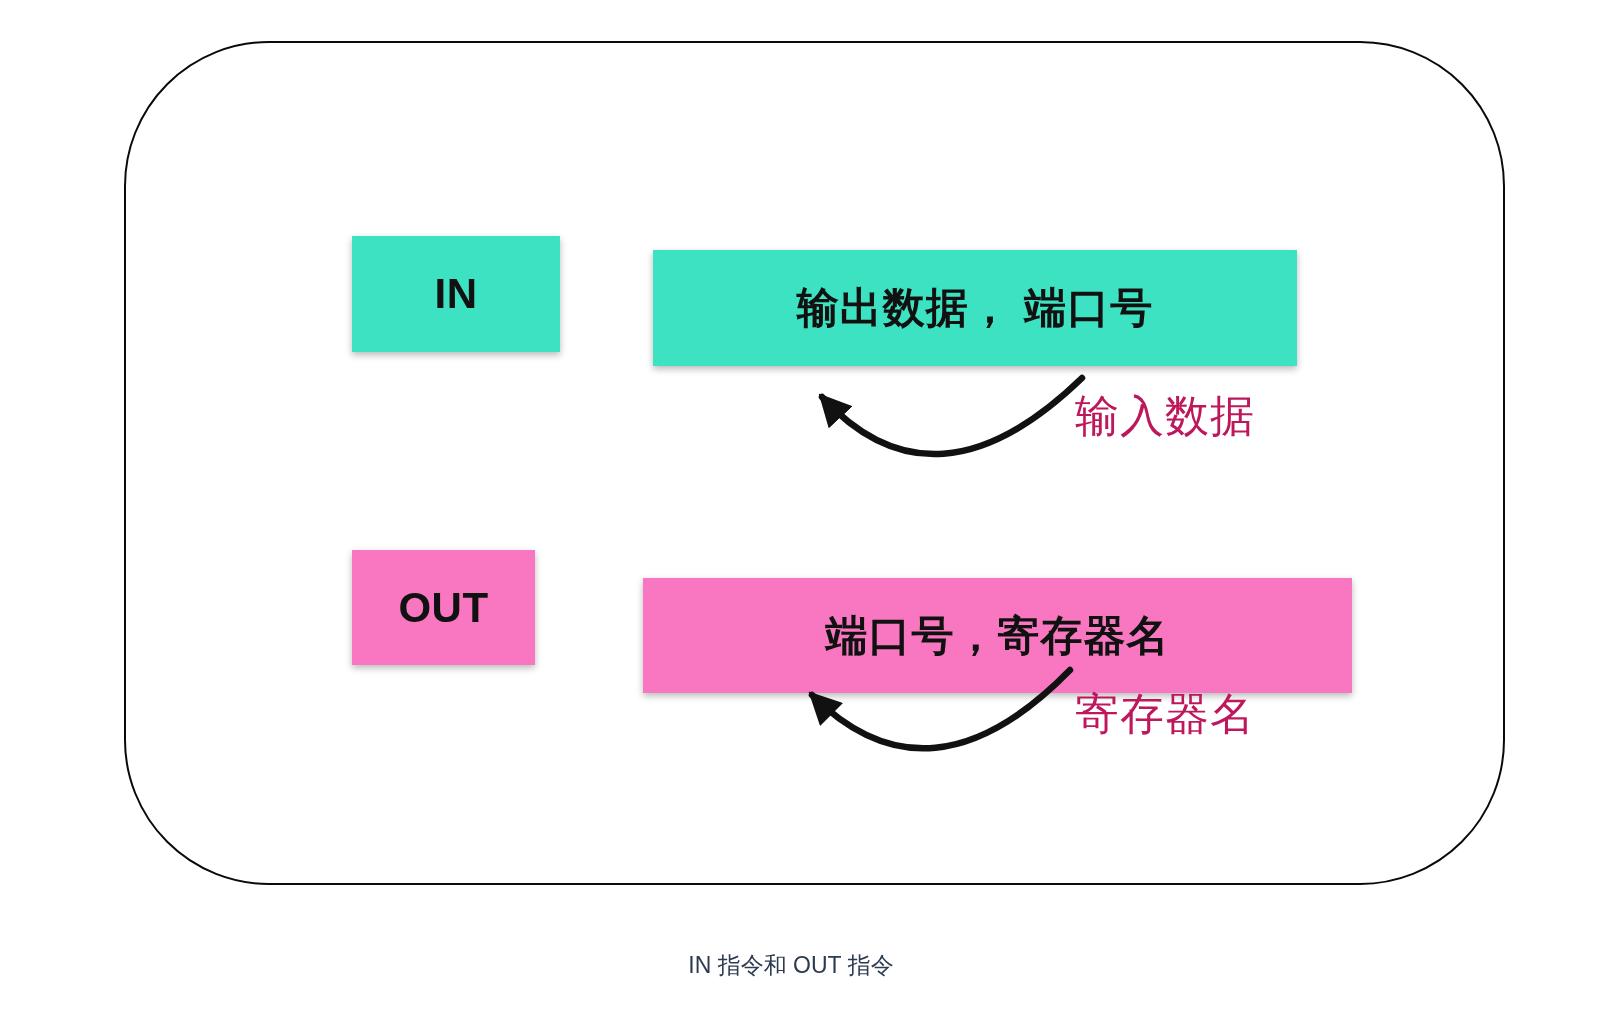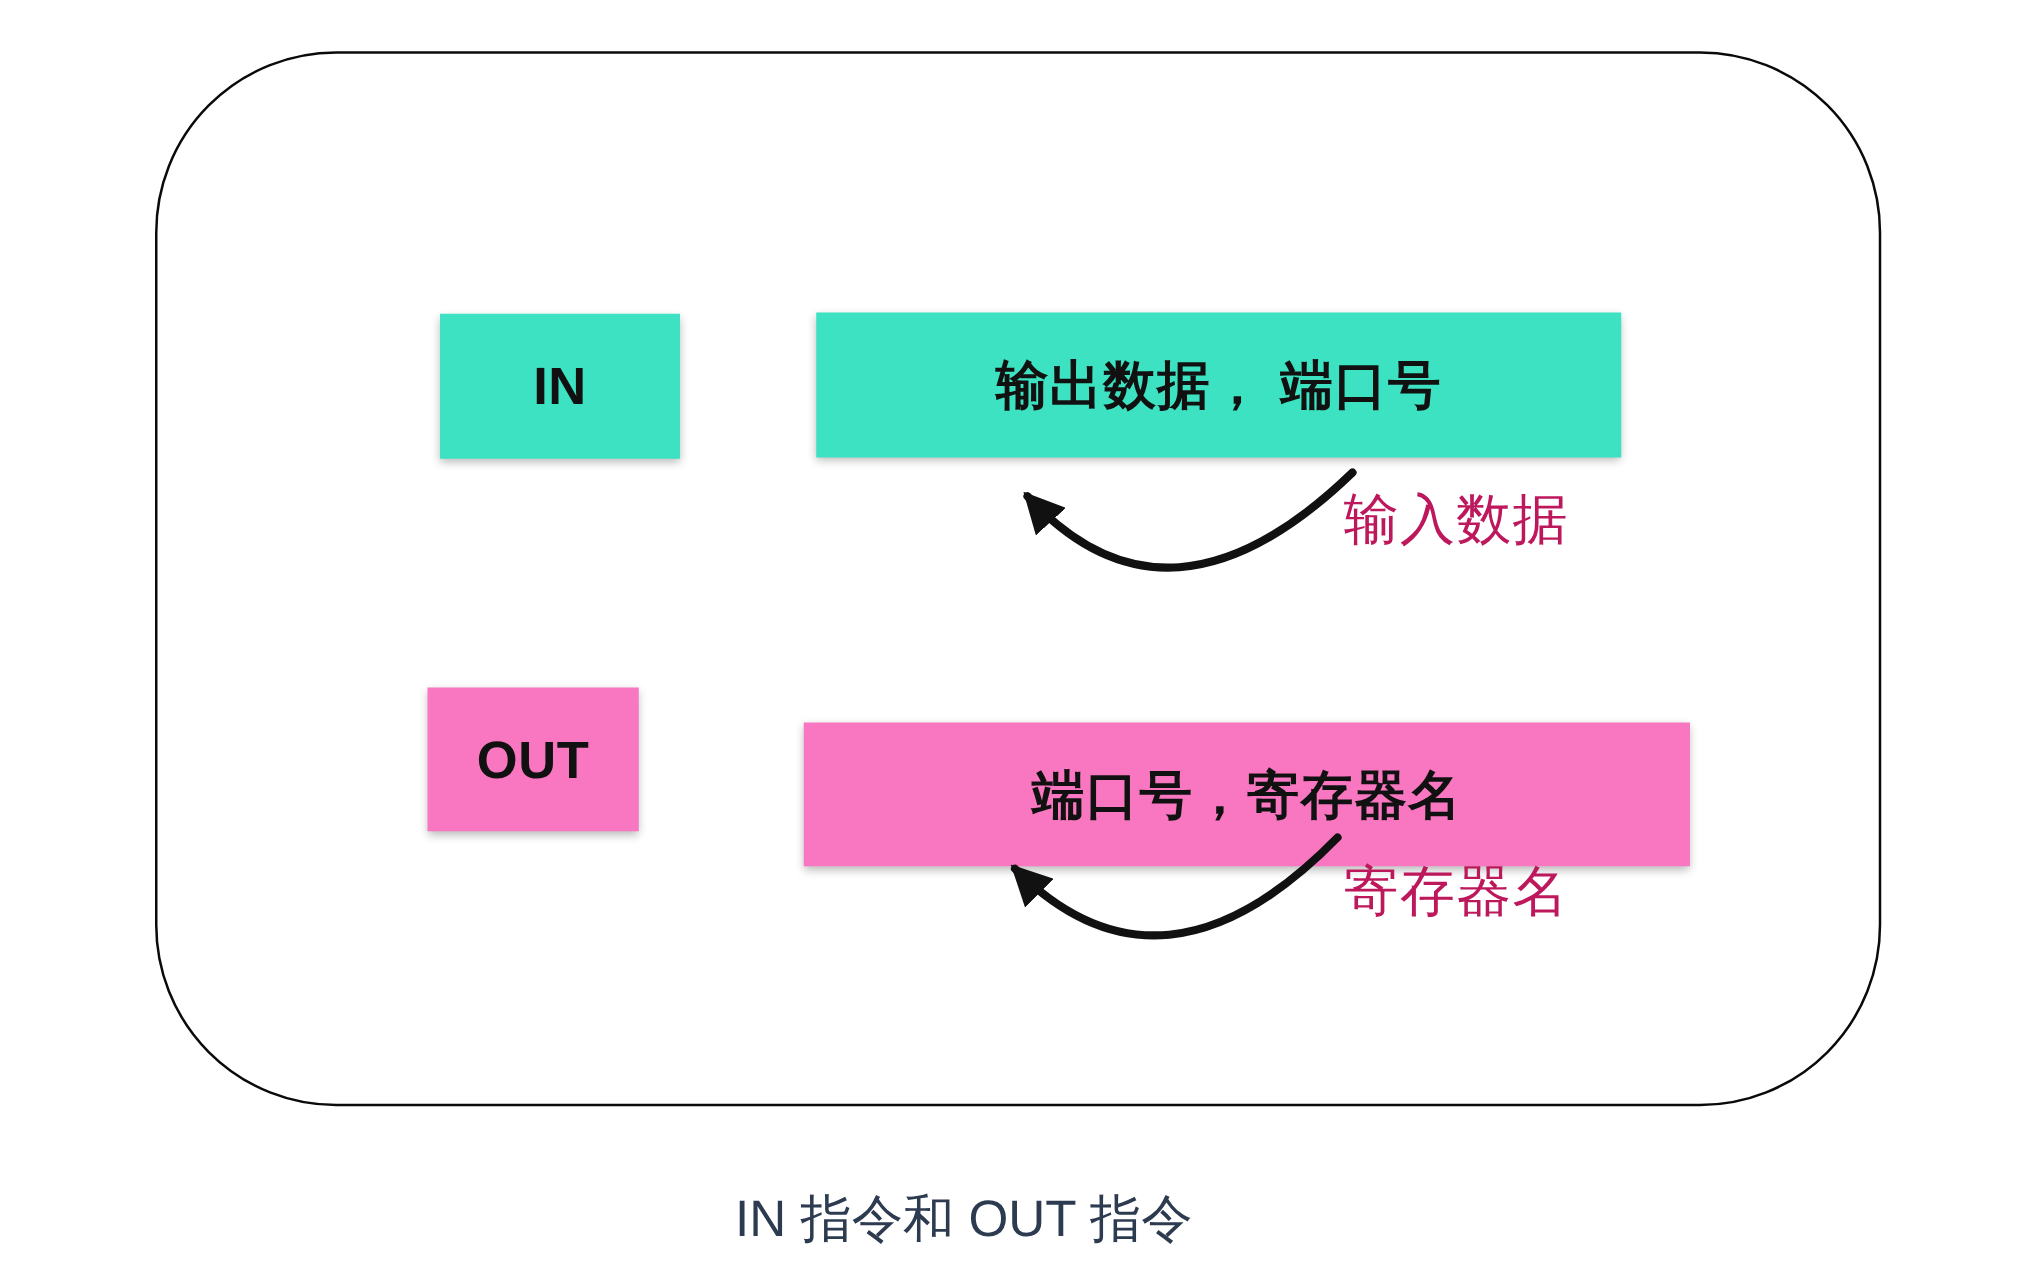--- a/index.html
+++ b/index.html
@@ -33,23 +33,23 @@
     justify-content: center;
     color: #111111;
     font-weight: 700;
     box-shadow: 0 3px 7px rgba(0,0,0,0.28);
     box-sizing: border-box;
     white-space: nowrap;
   }
   .instr { font-size: 42px; letter-spacing: 0.5px; }
   .operands { font-size: 42px; letter-spacing: 1px; }
 
-  #in-box        { left: 352px; top: 251px; width: 192px; height: 116px; }
+  #in-box        { left: 352px; top: 236px; width: 208px; height: 116px; }
   #in-operands   { left: 653px; top: 250px; width: 644px; height: 116px; }
-  #out-box       { left: 342px; top: 550px; width: 169px; height: 115px; }
+  #out-box       { left: 352px; top: 550px; width: 183px; height: 115px; }
   #out-operands  { left: 643px; top: 578px; width: 709px; height: 115px; }
 
   .arrow-layer {
     position: absolute;
     left: 0; top: 0;
     width: 1622px;
     height: 1016px;
     pointer-events: none;
   }
   .arrow-label {
@@ -59,24 +59,24 @@
     color: #be185d;
     line-height: 1;
     letter-spacing: 1px;
     white-space: nowrap;
   }
   #input-label  { left: 1075px; top: 394px; }
   #output-label { left: 1075px; top: 692px; }
 
   .caption {
     position: absolute;
-    left: 771px;
+    left: 791px;
     top: 953px;
     transform: translateX(-50%);
-    font-size: 41px;
+    font-size: 23px;
     line-height: 1.1;
     white-space: nowrap;
   }
 </style>
 </head>
 <body>
 
 <div id="stage">
 
   <div class="frame"></div>

